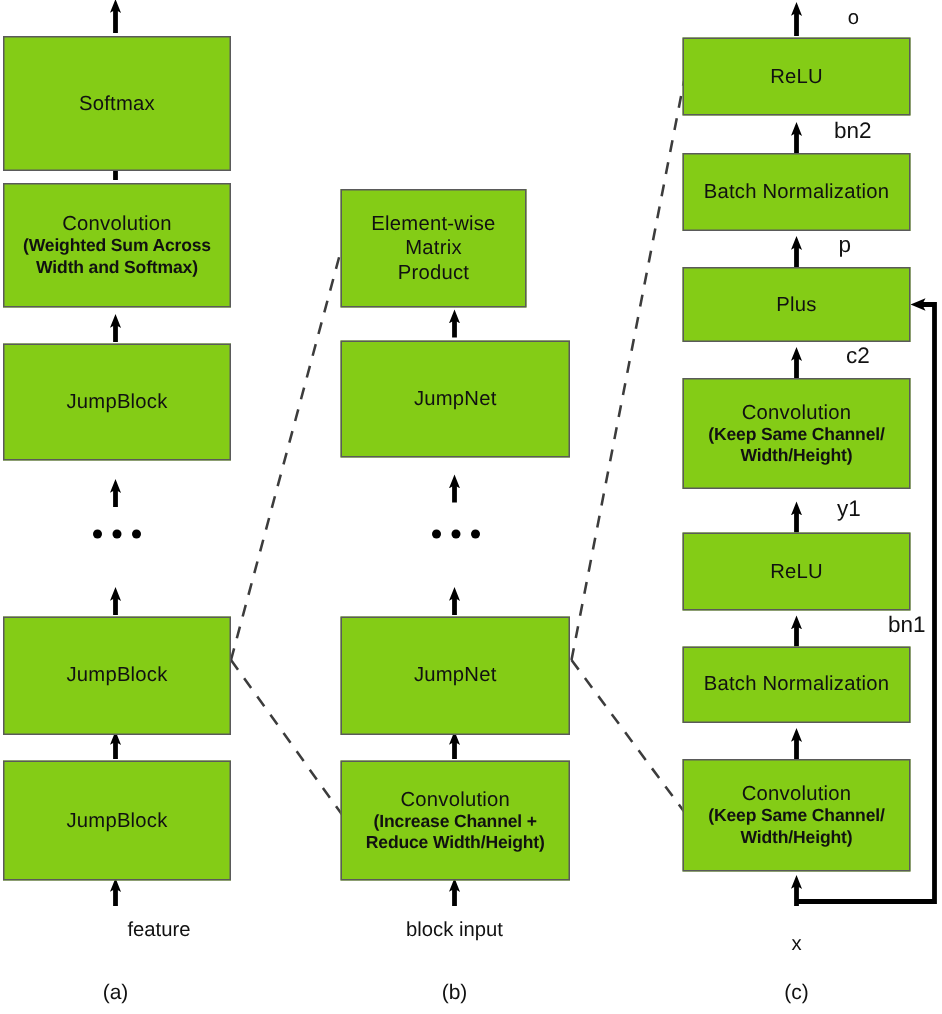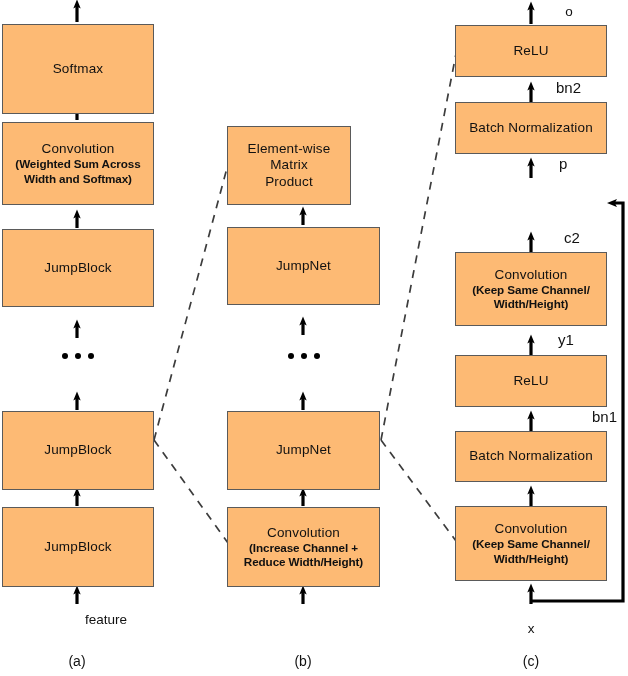--- a/index.html
+++ b/index.html
@@ -16,21 +16,21 @@
     position: relative;
     width: 628px;
     height: 676px;
     background: #ffffff;
     overflow: hidden;
   }
   .box {
     position: absolute;
     box-sizing: border-box;
     border: 1.3px solid #5a5a5a;
-    background: #fdba74;
+    background: #84cc16;
     display: flex;
     flex-direction: column;
     align-items: center;
     justify-content: center;
     text-align: center;
     line-height: 1.22;
     color: #111111;
   }
   .box .t1 {
     font-size: 13.5px;
@@ -194,36 +194,40 @@
   <div class="box single" style="left:227px; top:411px; width:153px; height:79px;">
     <span class="t1">JumpNet</span>
   </div>
 
   <div class="box" style="left:227px; top:507px; width:153px; height:80px;">
     <span class="t1">Convolution</span>
     <span class="t2">(Increase Channel +</span>
     <span class="t2">Reduce Width/Height)</span>
   </div>
 
+  <div class="endlabel" style="left:243px; top:612px; width:120px;">block input</div>
   <div class="collabel" style="left:253px; top:653px; width:100px;">(b)</div>
 
   <div class="endlabel" style="left:556px; top:4px; width:26px;">o</div>
 
   <div class="box single" style="left:455px; top:25px; width:152px; height:52px;">
     <span class="t1">ReLU</span>
   </div>
 
   <div class="vlabel" style="left:556px; top:79px;">bn2</div>
 
   <div class="box single" style="left:455px; top:102px; width:152px; height:52px;">
     <span class="t1">Batch Normalization</span>
   </div>
 
   <div class="vlabel" style="left:559px; top:155px;">p</div>
 
+  <div class="box single" style="left:455px; top:178px; width:152px; height:50px;">
+    <span class="t1">Plus</span>
+  </div>
 
   <div class="vlabel" style="left:564px; top:229px;">c2</div>
 
   <div class="box" style="left:455px; top:252px; width:152px; height:74px;">
     <span class="t1">Convolution</span>
     <span class="t2">(Keep Same Channel/</span>
     <span class="t2">Width/Height)</span>
   </div>
 
   <div class="vlabel" style="left:558px; top:331px;">y1</div>

